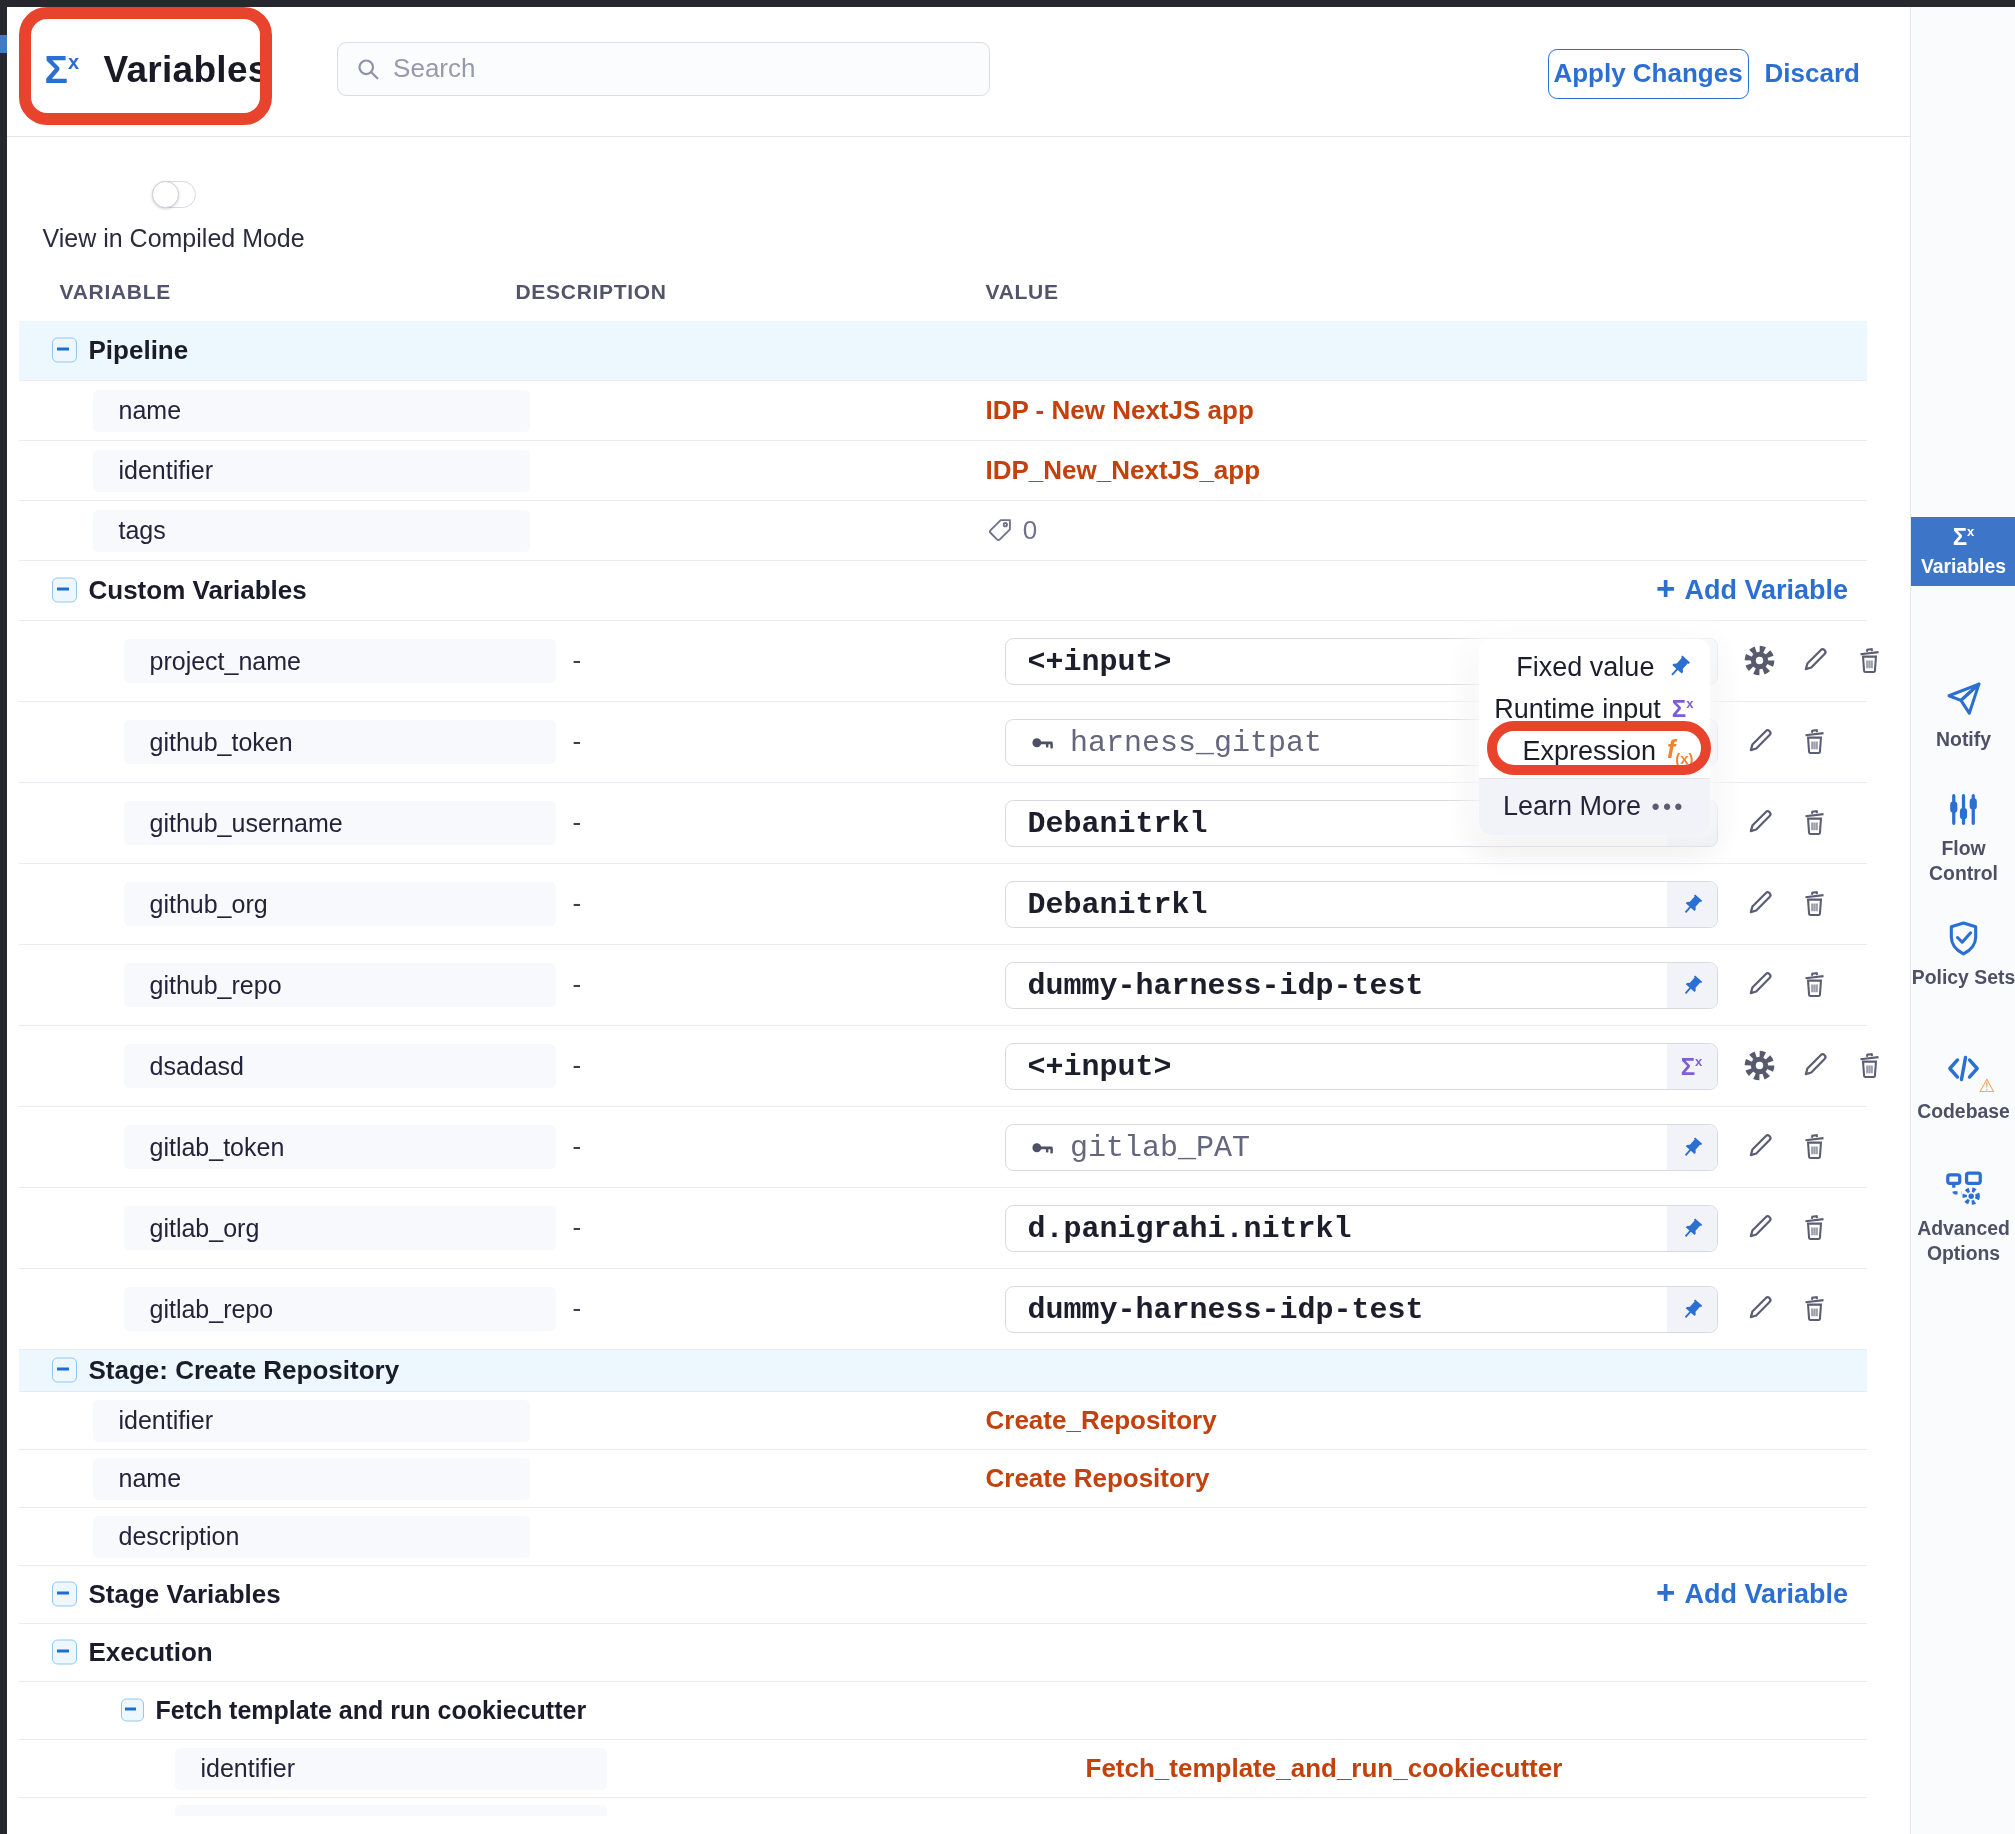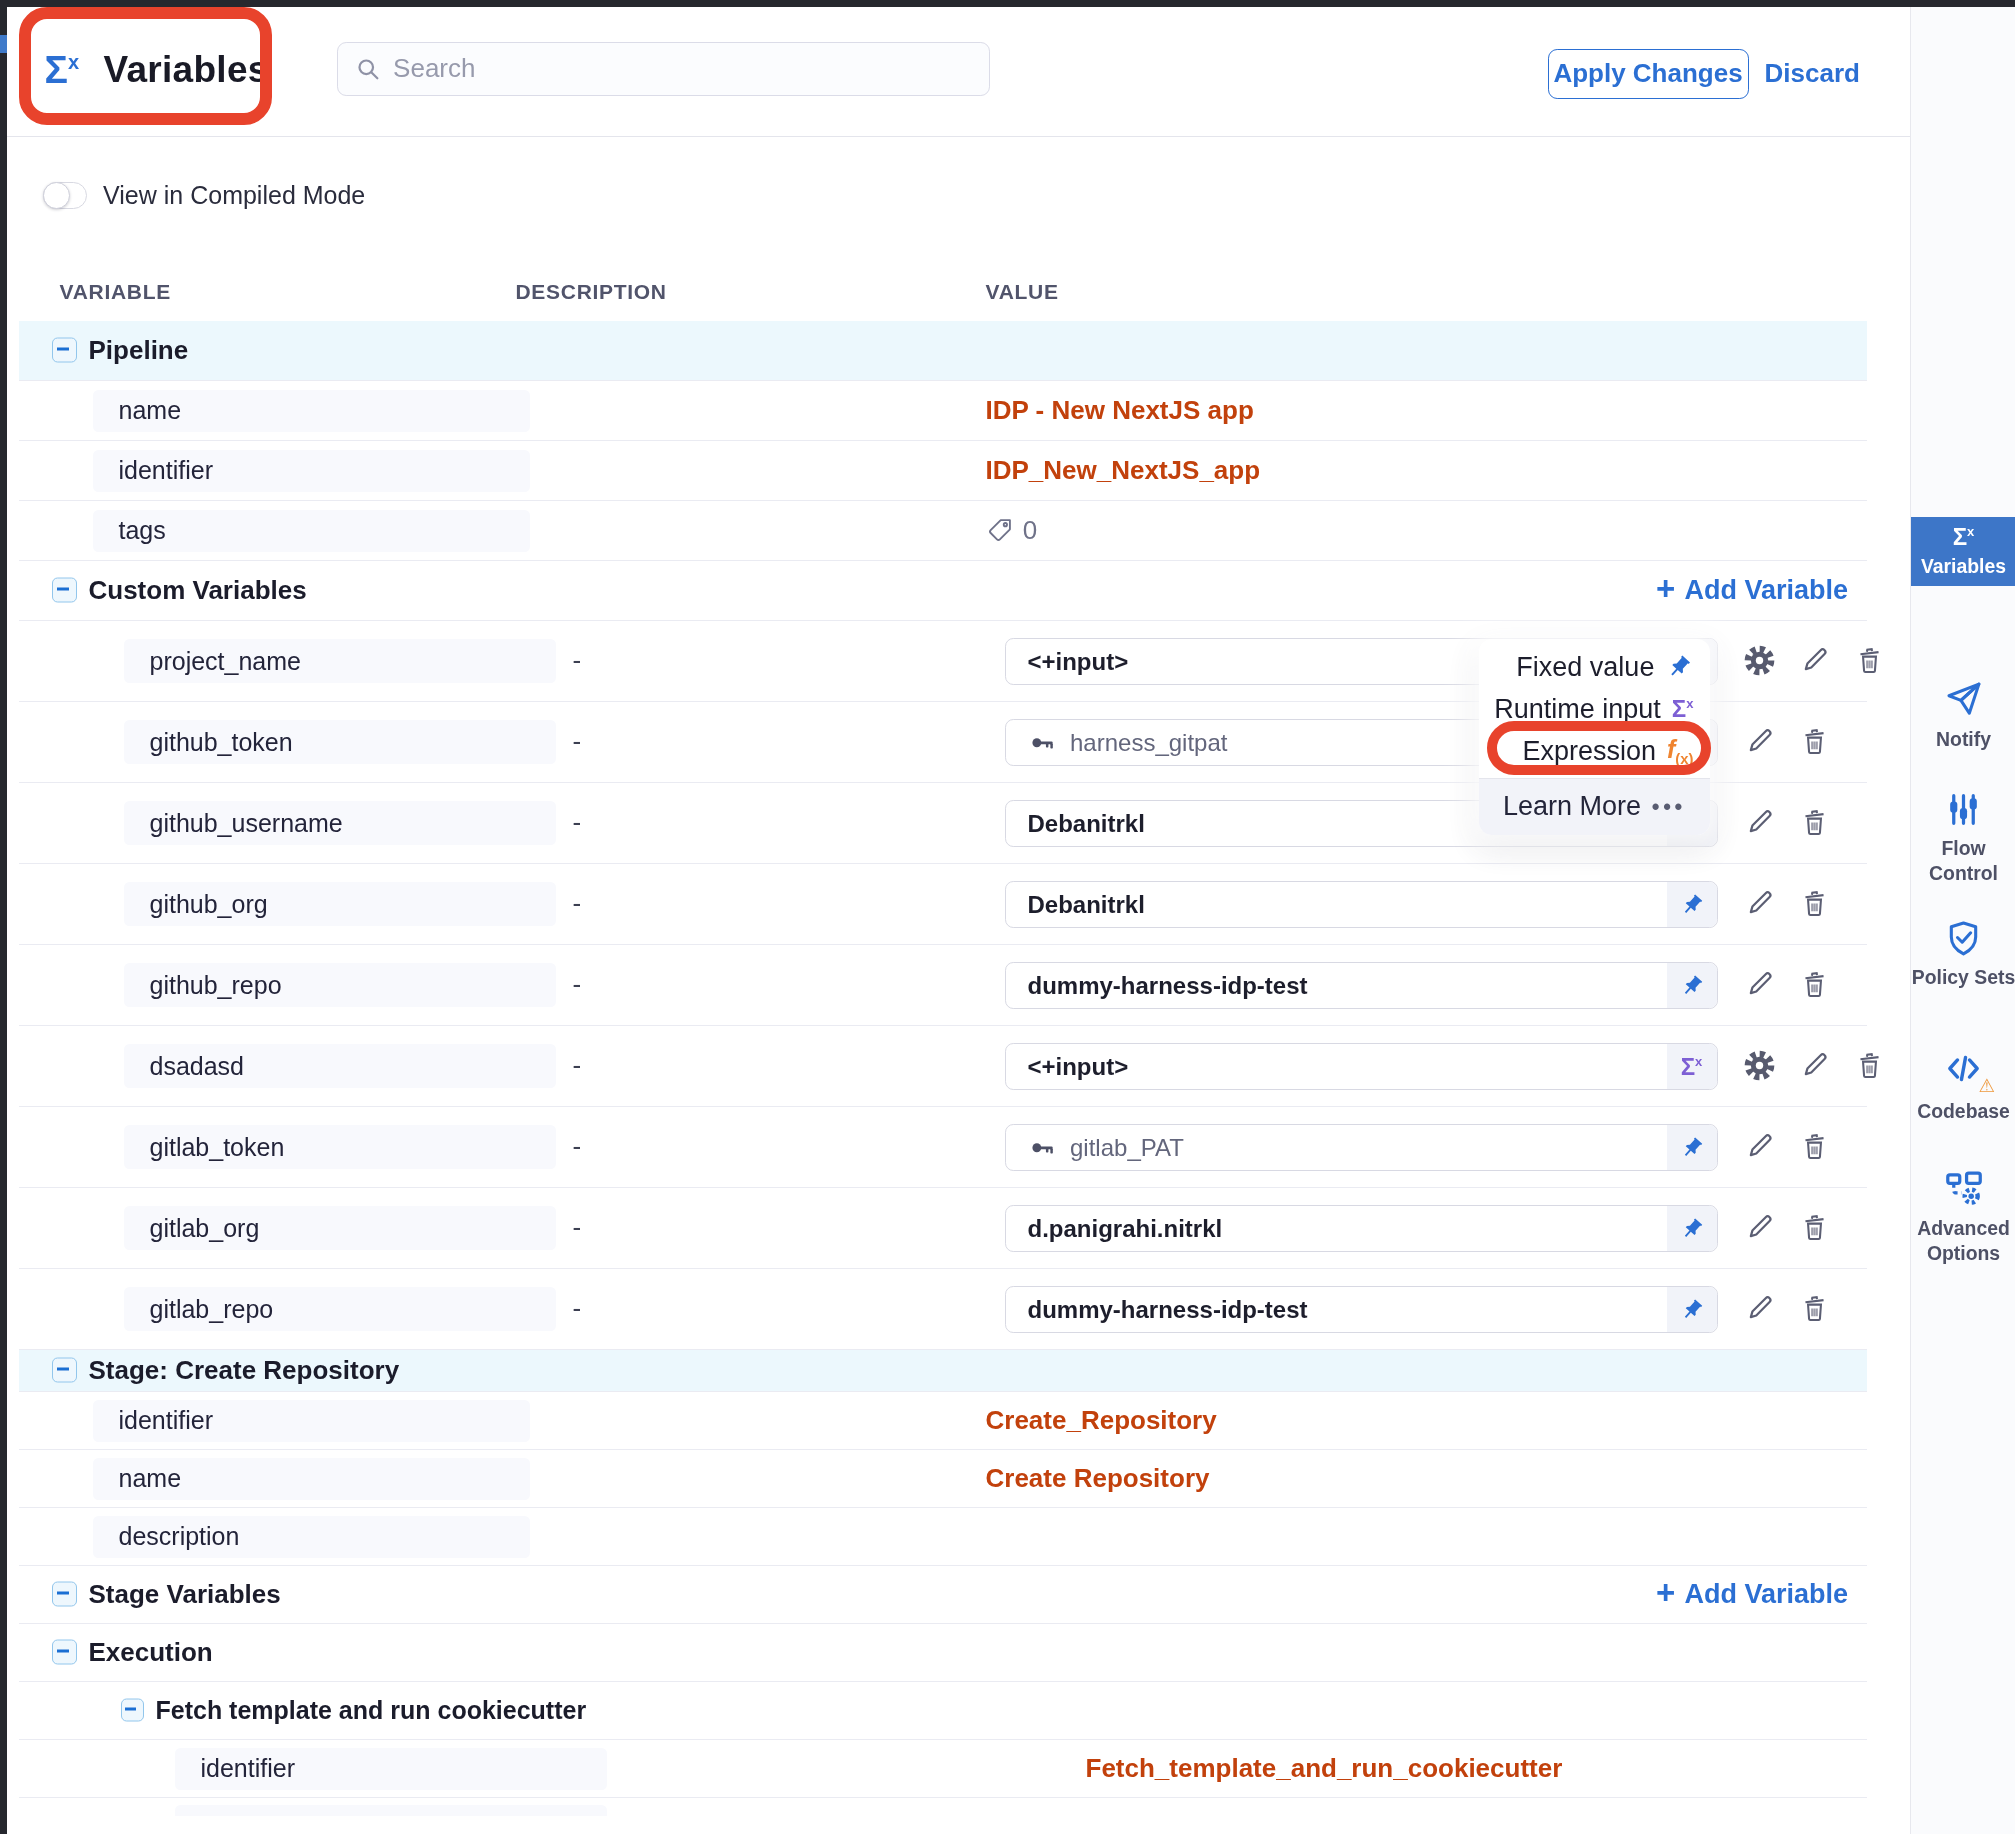--- a/index.html
+++ b/index.html
@@ -41,21 +41,21 @@
   .apply-btn {
     position:absolute; left:1535px; top:42px; width:201px; height:50px;
     border:1.8px solid #2b6fd3; border-radius:9.2px; background:#fff; color:#2b6fd3;
     font-size:26px; font-weight:bold; display:flex; align-items:center; justify-content:center; cursor:pointer;margin-left:6px;
   }
   .discard-link {
     position:absolute; left:1758px; top:42px; height:50px; display:flex; align-items:center;
     color:#2b6fd3; font-size:26px; font-weight:600; cursor:pointer;
   }
   
-  .toggle-row { position:absolute; left:36px; top:174px; display:flex; align-items:center; gap:16.6px;}
+  .toggle-row { position:absolute; left:36px; top:174px; display:flex; align-items:center; gap:16.6px;flex-direction:column;}
   .toggle {
     width:44px; height:27px; border-radius:14px; background:#fff; border:0.9px solid #d8d9e2; position:relative;
   }
   .toggle .knob {
     position:absolute; left:-0.9px; top:-0.9px; width:27px; height:27px; border-radius:50%;
     background:#fff; border:0.9px solid #cfd0db; box-shadow:0 0.9px 2.8px rgba(30,30,50,.2);
   }
   .toggle-label { font-size:25px; color:#2a2c3c; }
   
   .vtable { position:absolute; top:247px; left:12px; width:1848px; }
@@ -87,21 +87,21 @@
   .kvval.gray { color:#6f7289; font-weight:normal; }
   .crow { height:81px; }
   .crow .chip { left:105px; top:18.5px; width:432px; height:44px; }
   .dash { position:absolute; left:554px; top:0; height:100%; display:flex; align-items:center;
     font-size:26px; color:#3c3f52; }
   .vinput {
     position:absolute; left:986px; top:17.5px; width:713px; height:47px;
     border:0.9px solid #d8d9e3; border-radius:8.3px; background:#fff;
     display:flex; align-items:center; padding-left:22px; gap:13px; overflow:hidden; cursor:text;
   }
-  .vinput .vtext { font-size:24px; font-weight:600; color:#1d1e2c; white-space:nowrap;}
+  .vinput .vtext { font-size:30px; font-weight:600; color:#1d1e2c; white-space:nowrap;font-family:Liberation Mono, monospace;}
   .vinput.secret .vtext { color:#63667c; font-weight:normal; }
   .vbadge {
     position:absolute; right:0; top:0; width:50px; height:100%; background:#f1f3f9;
     border-radius:0 7.4px 7.4px 0; display:flex; align-items:center; justify-content:center; cursor:pointer;
   }
   .sigma-badge { color:#7d5fd4; font-size:24px; font-weight:bold; }
   .sigma-badge sup { font-size:13px; }
   .actions { position:absolute; left:1724px; top:0; height:100%; display:flex; align-items:center; gap:22px;}
   .actions .icon-btn { width:33px; height:33px; cursor:pointer; display:flex; align-items:center; justify-content:center;}
   .steprow { height:58px; }

